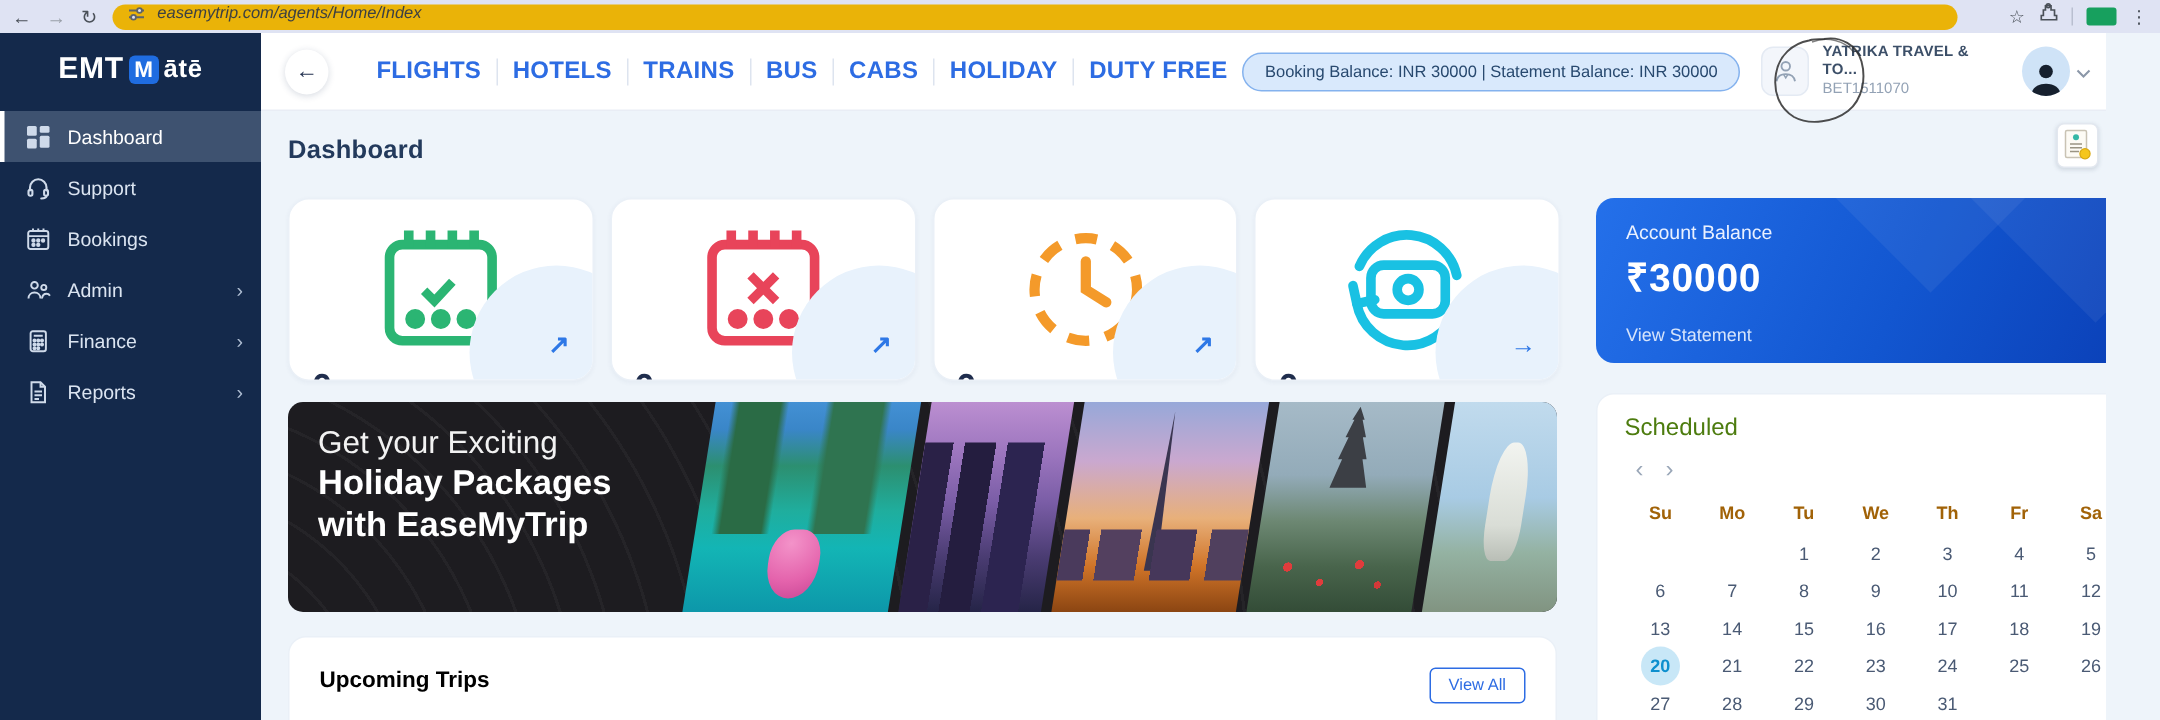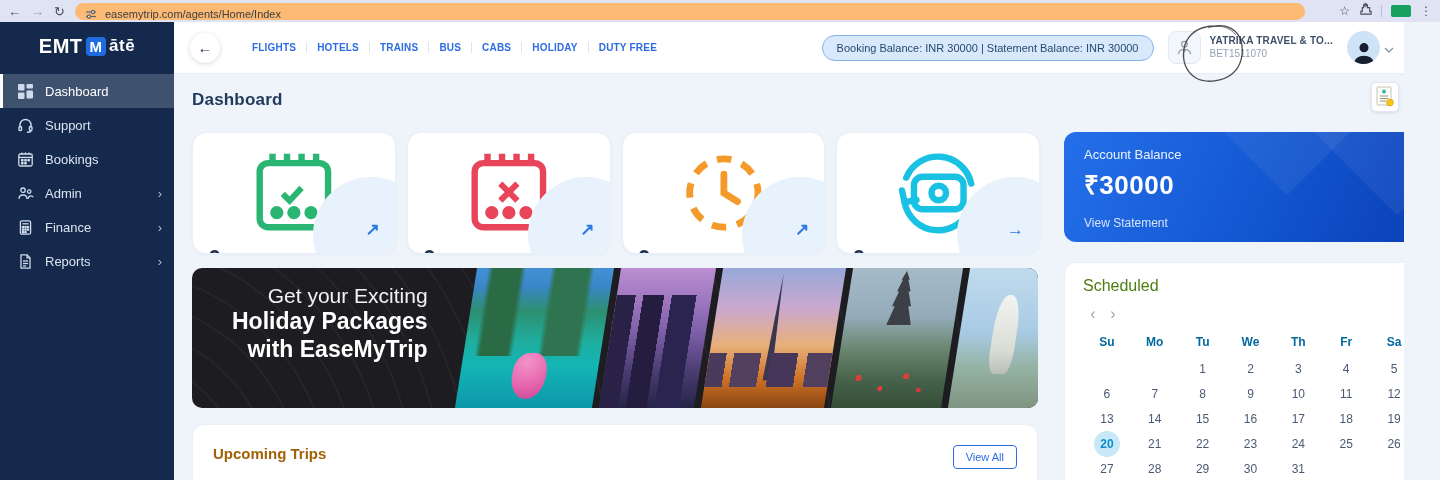--- a/index.html
+++ b/index.html
@@ -3,21 +3,21 @@
 <meta charset="utf-8">
 <style>
   * { margin:0; padding:0; box-sizing:border-box; }
   body { font-family:"Liberation Sans", sans-serif; background:#fff; }
   .page { position:relative; width:1440px; height:480px; overflow:hidden; background:#eef4fa; }
 
   
   .chrome { position:absolute; top:0; left:0; width:1440px; height:22px; background:#dfe3f3; display:flex; align-items:center; padding:0 8px; gap:10px; }
   .chrome .nav-ic { font-size:13px; color:#4a5058; line-height:1; cursor:default; }
   .chrome .nav-ic.dim { color:#9aa0a9; }
-  .urlbar { flex:1; max-width:1230px; height:17px; background:#fdba74; border-radius:9px; display:flex; align-items:flex-end; gap:8px; padding:0 10px; }
+  .urlbar { flex:1; max-width:1230px; height:17px; background:#eab308; border-radius:9px; display:flex; align-items:flex-start; gap:8px; padding:0 10px;font-style:italic; }
   .urlbar .url { font-size:11px; color:#3c4043; }
   .tune-icon svg { display:block; }
   .chrome-right { display:flex; align-items:center; gap:9px; margin-left:auto; }
   .chrome-right .sep { width:1px; height:12px; background:#b9bfd0; }
   .ext-badge { width:20px; height:12px; background:#17a05e; border-radius:2px; }
   .star { font-size:12px; color:#4a5058; }
   .dots { font-size:12px; color:#4a5058; }
 
   
   .app { position:absolute; top:22px; left:0; width:1404px; height:458px; }
@@ -32,21 +32,21 @@
   .menu-item { height:34px; display:flex; align-items:center; gap:11px; padding-left:14px; color:#dbe4f1; font-size:13px; cursor:pointer; border-left:3px solid transparent; }
   .menu-item .mi-icon { width:17px; height:17px; color:#cfdaea; flex:0 0 17px; }
   .menu-item .chev { margin-left:auto; margin-right:12px; font-size:13px; color:#aebdd2; }
   .menu-item.active { background:#3e5270; border-left:3px solid #ffffff; color:#fff; }
   .mi-icon svg { display:block; width:100%; height:100%; }
 
   
   .header { position:absolute; left:174px; top:0; right:0; height:52px; background:#fff; border-bottom:1px solid #e9edf5; display:flex; align-items:center; padding:0 10px 0 16px; z-index:4; }
   .back-btn { width:30px; height:30px; border-radius:50%; background:#fff; box-shadow:0 1px 5px rgba(30,50,90,.18); display:flex; align-items:center; justify-content:center; color:#1c2b4a; font-size:15px; cursor:pointer; }
   .topnav { display:flex; align-items:center; margin-left:22px; }
-  .topnav .nav-link { font-size:10px; font-weight:bold; color:#2d6ce3; padding:0 10px; cursor:pointer; letter-spacing:.2px; white-space:nowrap; }
+  .topnav .nav-link { font-size:16px; font-weight:bold; color:#2d6ce3; padding:0 10px; cursor:pointer; letter-spacing:.2px; white-space:nowrap; }
   .topnav .nav-link + .nav-link { border-left:1px solid #dde4ef; }
   .hdr-spacer { flex:1; }
   .balance-pill { background:#d9e9fc; border:1px solid #84b2ee; border-radius:999px; padding:6px 14px; font-size:11px; color:#28496f; white-space:nowrap; cursor:pointer; }
   .agent-box { width:33px; height:33px; background:#f3f6fb; border:1px solid #e4eaf3; border-radius:8px; display:flex; align-items:center; justify-content:center; margin-left:14px; color:#93a2b5; }
   .agent-text { margin-left:9px; line-height:1.25; }
   .agent-name { font-size:10px; font-weight:bold; color:#3c4f68; letter-spacing:.2px; }
   .agent-id { font-size:10px; color:#93a2b5; }
   .avatar-circle { width:33px; height:33px; border-radius:50%; background:#cfe3f7; display:flex; align-items:flex-end; justify-content:center; overflow:hidden; margin-left:14px; cursor:pointer; color:#16202e; }
   .avatar-chevron { margin-left:4px; color:#8b97a8; }
 
@@ -71,21 +71,21 @@
   .balance-card .deco2 { right:70px; top:-130px; }
   .ab-title { font-size:13px; color:#eaf1ff; }
   .ab-amount { font-size:26px; font-weight:bold; letter-spacing:.5px; margin-top:4px; }
   .ab-bottom { position:absolute; left:20px; right:14px; bottom:12px; display:flex; align-items:center; justify-content:space-between; }
   .ab-link { font-size:12px; color:#d6e4fb; cursor:pointer; }
   .ab-upload { display:flex; align-items:center; gap:6px; background:rgba(255,255,255,.26); border-radius:4px; padding:6px 10px; font-size:11px; font-weight:bold; color:#fff; cursor:pointer; }
 
   
   .banner { position:absolute; left:18px; top:194px; width:846px; height:140px; border-radius:10px; background:#1d1c20; overflow:hidden; }
   .banner-lines { position:absolute; inset:0; background:repeating-radial-gradient(circle at -10% 160%, transparent 0 26px, rgba(255,255,255,.035) 26px 28px); }
-  .banner-text { position:absolute; left:40px; top:16px; z-index:2;text-align:right; }
+  .banner-text { position:absolute; left:20px; top:16px; z-index:2; }
   .bt1 { font-size:21px; color:#f2f2f2; }
   .bt2, .bt3 { font-size:23px; font-weight:bold; color:#fff; line-height:1.2; }
   .explore-btn { display:inline-block; margin-top:12px; background:#fff; color:#1d1d1f; font-size:13px; font-weight:bold; padding:8px 26px; border:1px solid #e0e0e0; cursor:pointer; }
   .banner-photos { position:absolute; right:-18px; top:-6px; bottom:-6px; width:590px; display:flex; gap:7px; transform:skewX(-9deg); z-index:1; }
   .photo { position:relative; height:100%; overflow:hidden; }
   .p-thailand { width:150px; background:linear-gradient(180deg,#4694d8 0%,#3a86c8 16%,#2c8f70 32%,#1fae9e 52%,#13b5b5 68%,#0c93a8 100%); }
   .p-thailand .cliffs { position:absolute; top:0; left:0; right:0; height:62%; background:linear-gradient(90deg,transparent 8%,#2a6b45 12% 32%,transparent 36% 54%,#2f7450 58% 82%,transparent 86%); }
   .p-thailand .dress { position:absolute; left:38%; bottom:10%; width:34px; height:46px; border-radius:50% 50% 60% 60%; background:radial-gradient(circle at 40% 20%, #f393c9 0%, #e463ac 60%, #c84694 100%); }
   .p-abudhabi { width:104px; background:linear-gradient(180deg,#c193d4 0%,#9a74bd 28%,#7a5da6 48%,#4a3c72 72%,#1f2040 100%); }
   .p-abudhabi .towers { position:absolute; bottom:0; left:0; right:0; height:78%; background:linear-gradient(90deg,#2a2147 2% 20%,transparent 20% 28%,#241d3f 28% 50%,transparent 50% 58%,#2c2450 58% 84%,transparent 84%); }
@@ -98,29 +98,29 @@
   .p-merlion { width:106px; background:linear-gradient(180deg,#c3dcee 0%,#a8cbe4 46%,#94b2a2 70%,#7e8f7c 100%); }
   .p-merlion .statue { position:absolute; left:34%; top:22%; width:24px; height:52%; border-radius:45% 45% 30% 30%; background:linear-gradient(180deg,#f2f4f0 0%,#d9ddd6 70%,#b9beb6 100%); }
 
   
   .calendar-card { position:absolute; left:890px; top:188px; width:373px; height:240px; background:#fff; border:1px solid #eaf0f7; border-radius:12px; padding:14px 18px; }
   .cal-title { font-size:16px; color:#4d7c0f; }
   .cal-nav { display:flex; align-items:center; margin-top:10px; }
   .cal-chev { font-size:16px; color:#9aa7b8; cursor:pointer; width:20px; text-align:center; }
   .cal-month { flex:1; text-align:center; font-size:13px; font-weight:bold; color:#24456e; }
   .cal-headers { display:grid; grid-template-columns:repeat(7,1fr); margin-top:12px; }
-  .cal-headers span { text-align:center; font-size:12px; font-weight:bold; color:#0369a1; }
+  .cal-headers span { text-align:center; font-size:12px; font-weight:bold; color:#a16207; }
   .cal-grid { display:grid; grid-template-columns:repeat(7,1fr); row-gap:1px; margin-top:8px; }
   .cal-cell { height:24px; display:flex; align-items:center; justify-content:center; }
   .cal-cell span { width:26px; height:24px; display:flex; align-items:center; justify-content:center; font-size:12px; color:#4a5a74; border-radius:50%; cursor:pointer; }
   .cal-cell span.selected { background:#c8e7f7; color:#0d8fce; font-weight:bold; height:26px; }
 
   
   .upcoming-card { position:absolute; left:18px; top:350px; width:846px; height:92px; background:#fff; border:1px solid #eaf0f7; border-radius:12px; padding:20px 20px; display:flex; align-items:flex-start; justify-content:space-between; }
-  .up-title { font-size:15px; font-weight:bold; color:#a16207; }
+  .up-title { font-size:15px; font-weight:bold; color:#000000; }
   .viewall-btn { font-size:11px; color:#2d6ce3; border:1px solid #2d6ce3; background:#fff; border-radius:4px; padding:5px 12px; cursor:pointer; }
 
   
   .annotation { position:absolute; left:1178px; top:23px; z-index:50; pointer-events:none; }
 </style>
 </head>
 <body>
 
 <div class="page">
 

